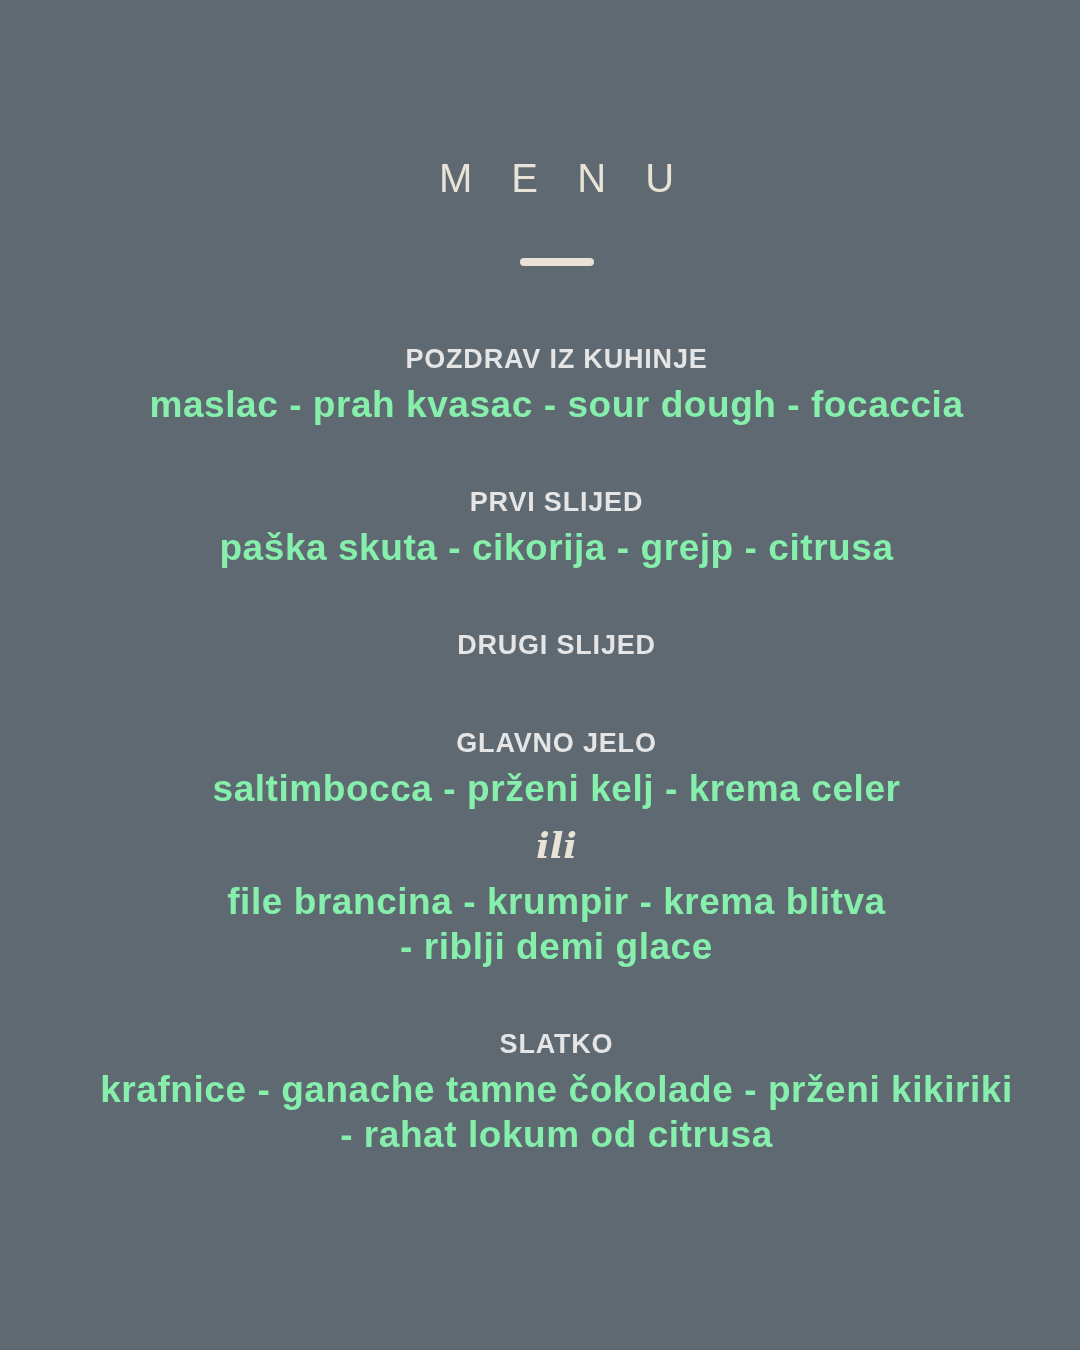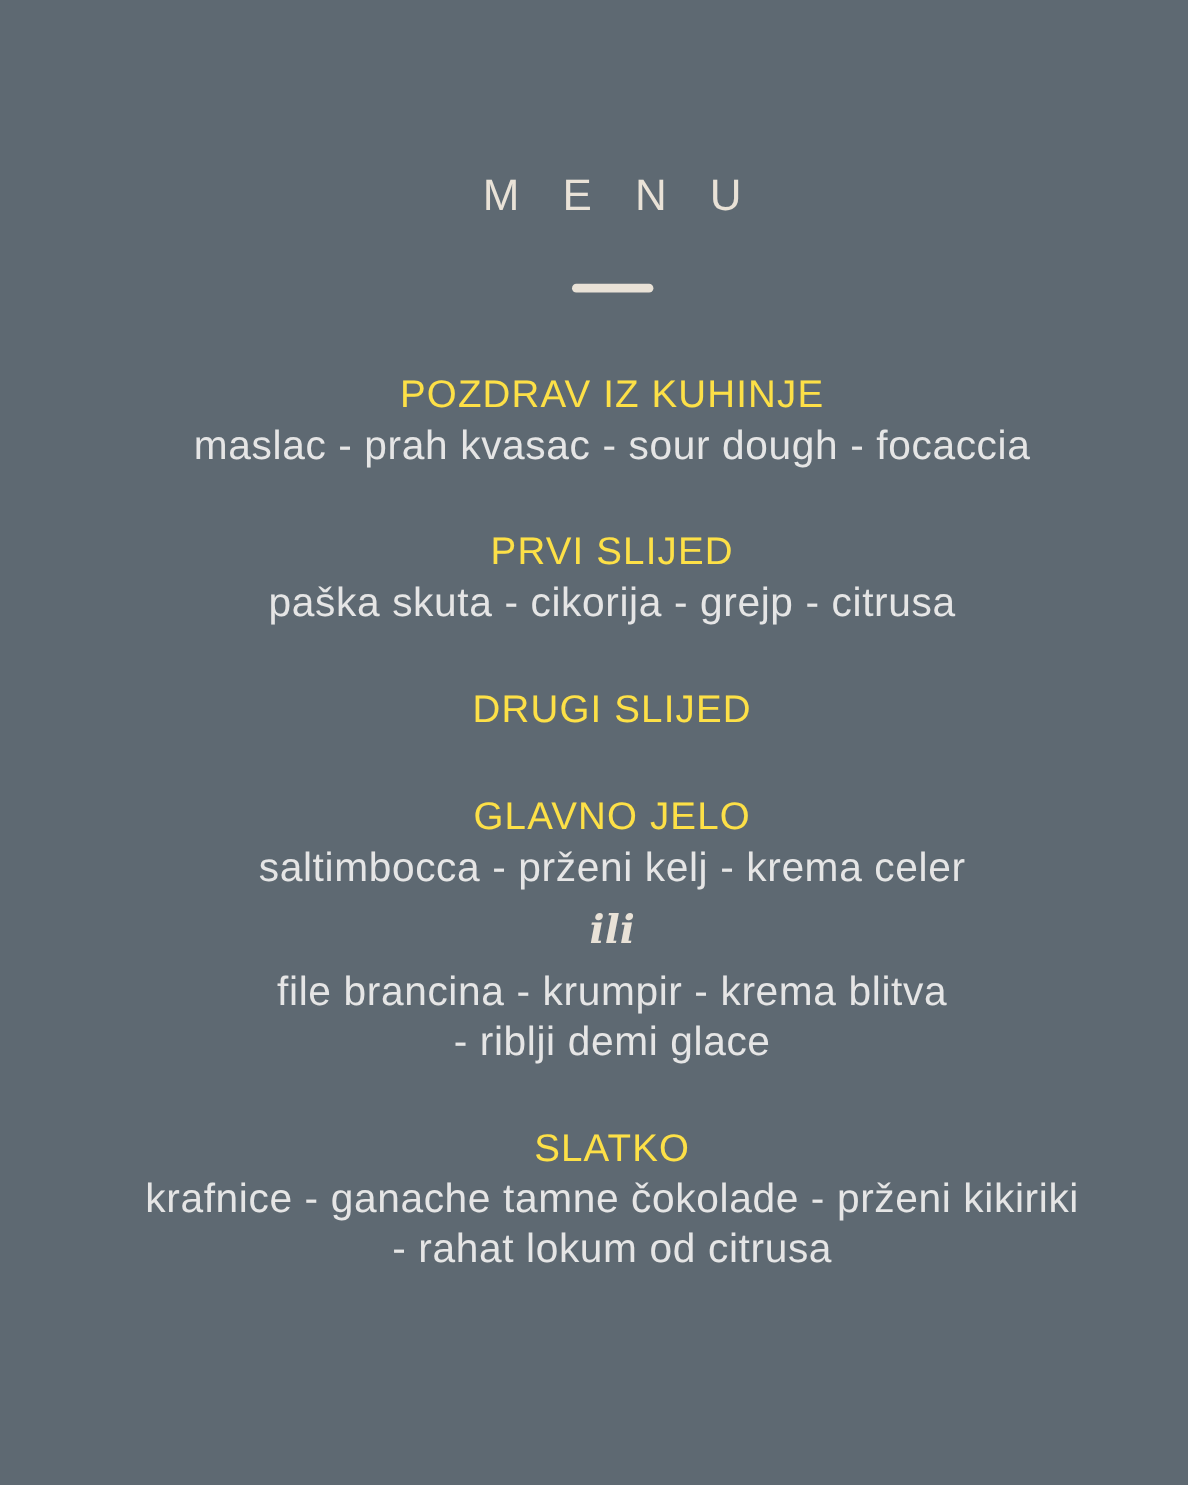--- a/index.html
+++ b/index.html
@@ -45,33 +45,33 @@
     display: flex;
     flex-direction: column;
     row-gap: 52px;
     width: 100%;
   }
   .menu-section {
     display: block;
   }
   .section-heading {
     margin: 0;
-    font-size: 35px;
-    font-weight: 400;
+    font-size: 27px;
+    font-weight: 700;
     letter-spacing: 0.03em;
     line-height: 46px;
-    color: #fde047;
+    color: #e5e5e5;
   }
   .section-line {
     margin: 0;
     font-size: 37px;
-    font-weight: 400;
+    font-weight: 700;
     letter-spacing: 0.015em;
     line-height: 45px;
-    color: #e5e5e5;
+    color: #86efac;
   }
   .or-label {
     margin: 12px;
     font-family: "DejaVu Serif", serif;
     font-style: italic;
     font-weight: 700;
     font-size: 36px;
     line-height: 44px;
     color: #e9e2d7;
   }

